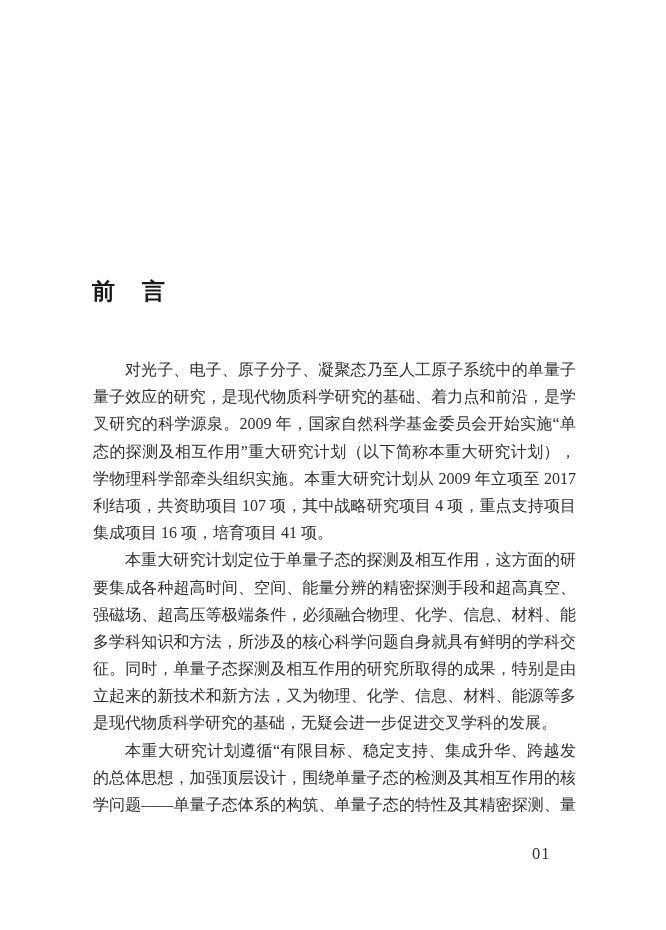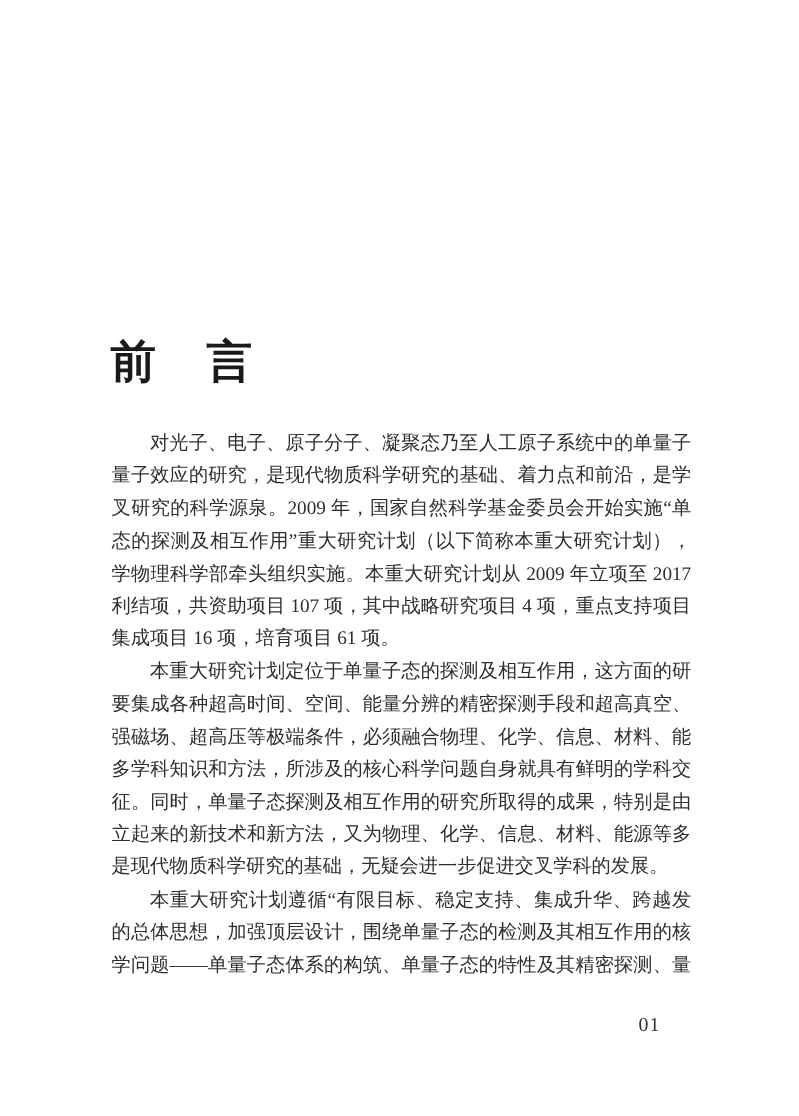--- a/index.html
+++ b/index.html
@@ -14,21 +14,21 @@
     margin: 0 auto;
     background: #ffffff;
     font-family: "Liberation Serif", "DejaVu Serif", serif;
     overflow: hidden;
   }
   .title {
     position: absolute;
     left: 92px;
     top: 276px;
     margin: 0;
-    font-size: 38px;
+    font-size: 23px;
     font-weight: bold;
     color: #1a1a1a;
     letter-spacing: 2px;
     font-family: Liberation Serif, serif;
   }
   .body-text {
     position: absolute;
     left: 93px;
     top: 356px;
     width: 483px;
@@ -66,21 +66,21 @@
 
   <h1 class="title">前　言</h1>
 
   <div class="body-text">
     <div class="line p-first">对光子、电子、原子分子、凝聚态乃至人工原子系统中的单量子态和</div>
     <div class="line">量子效应的研究，是现代物质科学研究的基础、着力点和前沿，是学科交</div>
     <div class="line">叉研究的科学源泉。2009 年，国家自然科学基金委员会开始实施“单量子</div>
     <div class="line">态的探测及相互作用”重大研究计划（以下简称本重大研究计划），由数</div>
     <div class="line">学物理科学部牵头组织实施。本重大研究计划从 2009 年立项至 2017 年顺</div>
     <div class="line">利结项，共资助项目 107 项，其中战略研究项目 4 项，重点支持项目 26 项，</div>
-    <div class="line p-last">集成项目 16 项，培育项目 61 项。</div>
+    <div class="line p-last">集成项目 16 项，培育项目 41 项。</div>
 
     <div class="line p-first">本重大研究计划定位于单量子态的探测及相互作用，这方面的研究需</div>
     <div class="line">要集成各种超高时间、空间、能量分辨的精密探测手段和超高真空、极低温、</div>
     <div class="line">强磁场、超高压等极端条件，必须融合物理、化学、信息、材料、能源等</div>
     <div class="line">多学科知识和方法，所涉及的核心科学问题自身就具有鲜明的学科交叉特</div>
     <div class="line">征。同时，单量子态探测及相互作用的研究所取得的成果，特别是由此建</div>
     <div class="line">立起来的新技术和新方法，又为物理、化学、信息、材料、能源等多学科</div>
     <div class="line p-last">是现代物质科学研究的基础，无疑会进一步促进交叉学科的发展。</div>
 
     <div class="line p-first">本重大研究计划遵循“有限目标、稳定支持、集成升华、跨越发展”</div>

